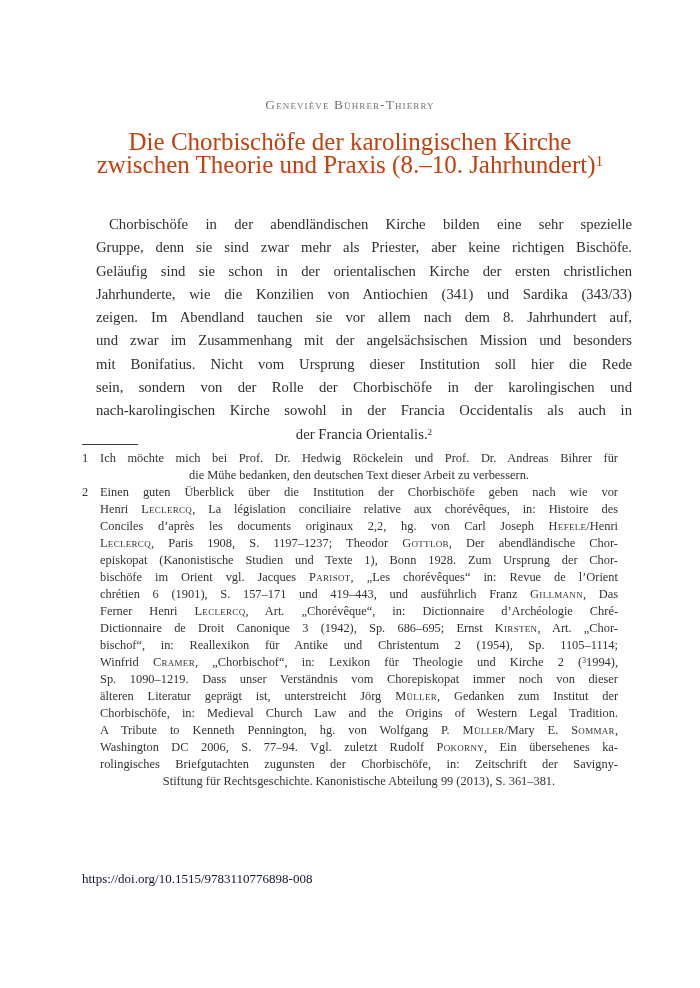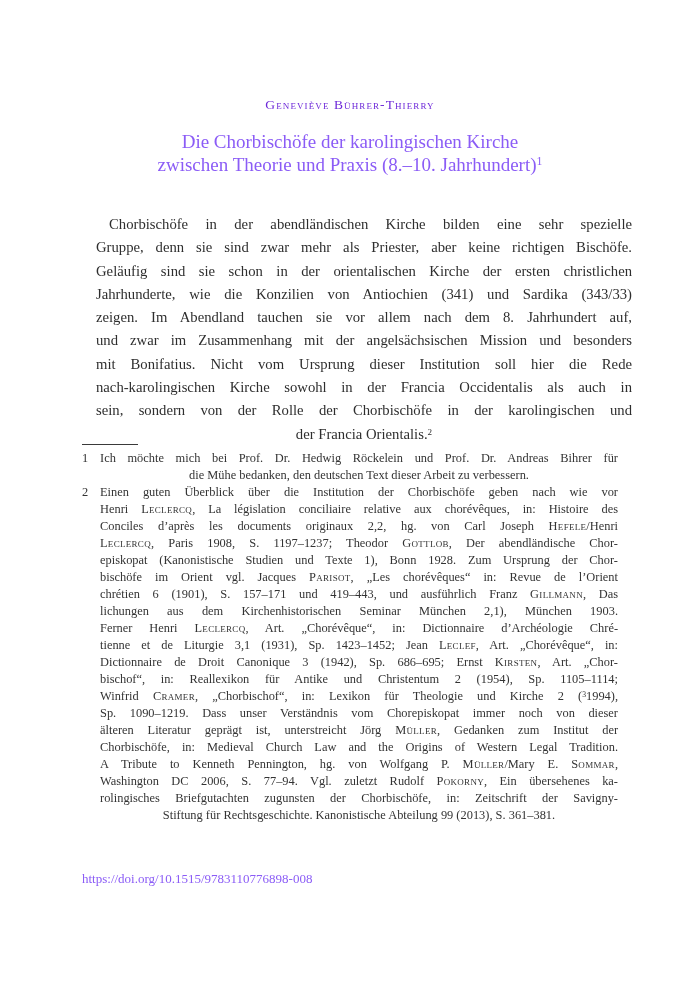--- a/index.html
+++ b/index.html
@@ -14,29 +14,29 @@
     overflow: hidden;
   }
 
   .author {
     position: absolute;
     top: 97px; left: 82px; width: 536px;
     text-align: center;
     font-size: 13.5px;
     font-variant: small-caps;
     letter-spacing: 1.1px;
-    color: #6d28d9;
+    color: #737373;
   }
 
   .title {
     position: absolute;
     top: 131px; left: 82px; width: 536px;
-    font-size: 19px;
+    font-size: 25px;
     line-height: 22.5px;
-    color: #8b5cf6;
+    color: #c2410c;
   }
 
   .bodytext {
     position: absolute;
     top: 213px; left: 96px; width: 536px;
     font-size: 14.7px;
     line-height: 23.3px;
   }
   .bodytext .line:first-child { text-indent: 13px; }
 
@@ -69,21 +69,21 @@
     line-height: 0;
     vertical-align: baseline;
     position: relative;
     top: -0.45em;
   }
 
   .doi {
     position: absolute;
     top: 871px; left: 82px;
     font-size: 13px;
-    color: #8b5cf6;
+    color: #0f172a;
   }
 </style>
 </head>
 <body>
 
 <div class="page">
 
   <div class="author">Geneviève Bührer-Thierry</div>
 
   <div class="title">
@@ -92,22 +92,22 @@
     </div>
 
   <div class="bodytext">
       <div class="line j">Chorbischöfe in der abendländischen Kirche bilden eine sehr spezielle</div>
       <div class="line j">Gruppe, denn sie sind zwar mehr als Priester, aber keine richtigen Bischöfe.</div>
       <div class="line j">Geläufig sind sie schon in der orientalischen Kirche der ersten christlichen</div>
       <div class="line j">Jahrhunderte, wie die Konzilien von Antiochien (341) und Sardika (343/33)</div>
       <div class="line j">zeigen. Im Abendland tauchen sie vor allem nach dem 8. Jahrhundert auf,</div>
       <div class="line j">und zwar im Zusammenhang mit der angelsächsischen Mission und besonders</div>
       <div class="line j">mit Bonifatius. Nicht vom Ursprung dieser Institution soll hier die Rede</div>
+      <div class="line j">sein, sondern von der Rolle der Chorbischöfe in der karolingischen und</div>
       <div class="line j">nach-karolingischen Kirche sowohl in der Francia Occidentalis als auch in</div>
-      <div class="line j">sein, sondern von der Rolle der Chorbischöfe in der karolingischen und</div>
       <div class="line">der Francia Orientalis.<sup>2</sup></div>
     </div>
 
   <div class="fnsep"></div>
 
   <div class="footnotes">
     <div class="fn">
       <div class="fn-num">1</div>
       <div class="fn-text">
           <div class="line j">Ich möchte mich bei Prof. Dr. Hedwig Röckelein und Prof. Dr. Andreas Bihrer für</div>
@@ -117,23 +117,21 @@
     <div class="fn">
       <div class="fn-num">2</div>
       <div class="fn-text">
           <div class="line j">Einen guten Überblick über die Institution der Chorbischöfe geben nach wie vor</div>
           <div class="line j">Henri <span class="sc">Leclercq</span>, La législation conciliaire relative aux chorévêques, in: Histoire des</div>
           <div class="line j">Conciles d’après les documents originaux 2,2, hg. von Carl Joseph <span class="sc">Hefele</span>/Henri</div>
           <div class="line j"><span class="sc">Leclercq</span>, Paris 1908, S. 1197–1237; Theodor <span class="sc">Gottlob</span>, Der abendländische Chor-</div>
           <div class="line j">episkopat (Kanonistische Studien und Texte 1), Bonn 1928. Zum Ursprung der Chor-</div>
           <div class="line j">bischöfe im Orient vgl. Jacques <span class="sc">Parisot</span>, „Les chorévêques“ in: Revue de l’Orient</div>
           <div class="line j">chrétien 6 (1901), S. 157–171 und 419–443, und ausführlich Franz <span class="sc">Gillmann</span>, Das</div>
-          <div class="line j">lichungen aus dem Kirchenhistorischen Seminar München 2,1), München 1903.</div>
           <div class="line j">Ferner Henri <span class="sc">Leclercq</span>, Art. „Chorévêque“, in: Dictionnaire d’Archéologie Chré-</div>
-          <div class="line j">tienne et de Liturgie 3,1 (1931), Sp. 1423–1452; Jean <span class="sc">Leclef</span>, Art. „Chorévêque“, in:</div>
           <div class="line j">Dictionnaire de Droit Canonique 3 (1942), Sp. 686–695; Ernst <span class="sc">Kirsten</span>, Art. „Chor-</div>
           <div class="line j">bischof“, in: Reallexikon für Antike und Christentum 2 (1954), Sp. 1105–1114;</div>
           <div class="line j">Winfrid <span class="sc">Cramer</span>, „Chorbischof“, in: Lexikon für Theologie und Kirche 2 (<sup>3</sup>1994),</div>
           <div class="line j">Sp. 1090–1219. Dass unser Verständnis vom Chorepiskopat immer noch von dieser</div>
           <div class="line j">älteren Literatur geprägt ist, unterstreicht Jörg <span class="sc">Müller</span>, Gedanken zum Institut der</div>
           <div class="line j">Chorbischöfe, in: Medieval Church Law and the Origins of Western Legal Tradition.</div>
           <div class="line j">A Tribute to Kenneth Pennington, hg. von Wolfgang P. <span class="sc">Müller</span>/Mary E. <span class="sc">Sommar</span>,</div>
           <div class="line j">Washington DC 2006, S. 77–94. Vgl. zuletzt Rudolf <span class="sc">Pokorny</span>, Ein übersehenes ka-</div>
           <div class="line j">rolingisches Briefgutachten zugunsten der Chorbischöfe, in: Zeitschrift der Savigny-</div>
           <div class="line">Stiftung für Rechtsgeschichte. Kanonistische Abteilung 99 (2013), S. 361–381.</div>

